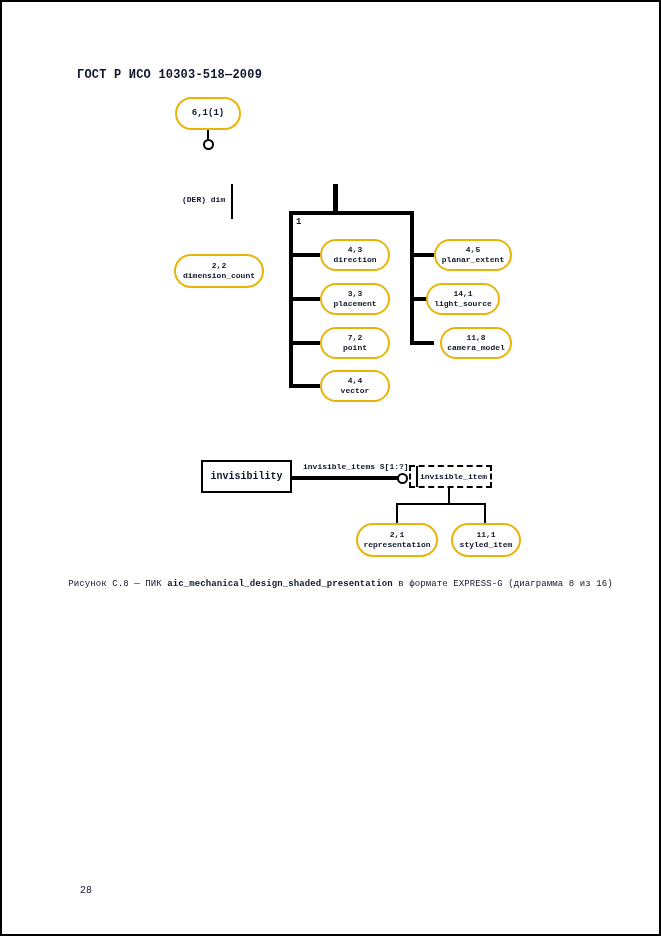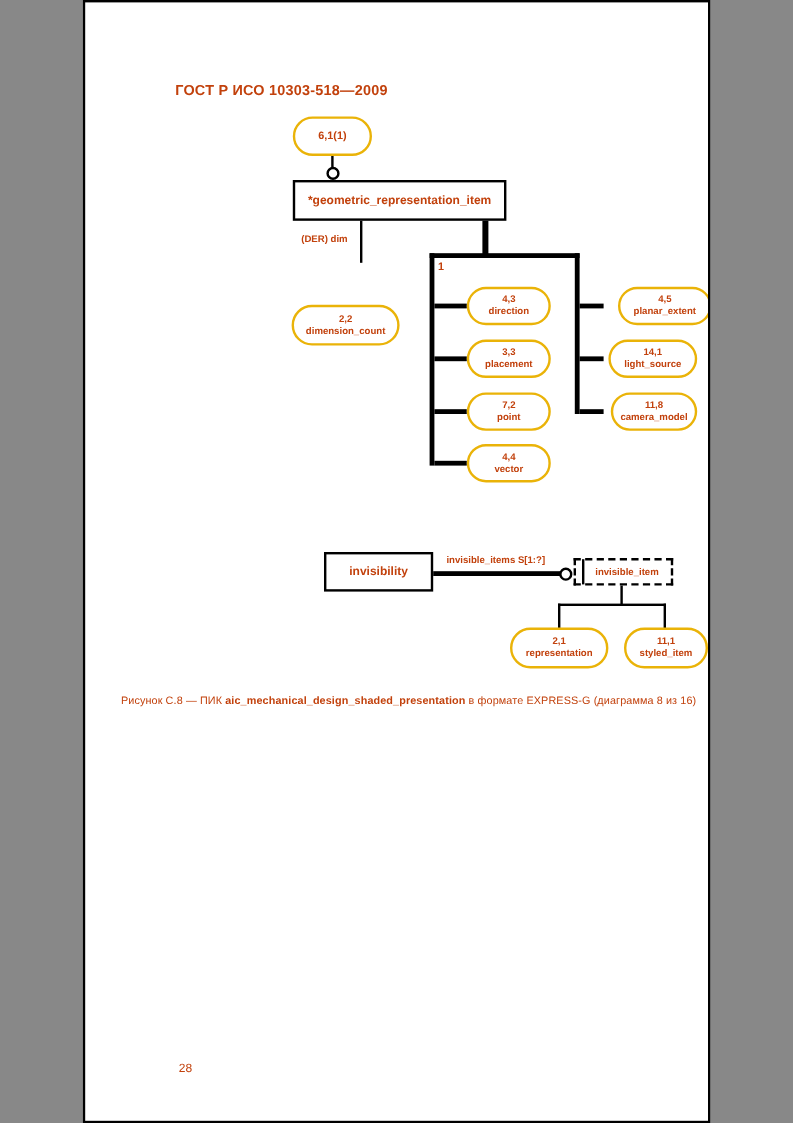--- a/index.html
+++ b/index.html
@@ -1,19 +1,19 @@
 <!DOCTYPE html>
 <html><head>
 <meta charset="utf-8">
 <style>
   html,body{margin:0;padding:0;background:#888;}
   .page{
-    position:relative;width:523px;height:936px;margin:0 auto;
+    position:relative;width:661px;height:936px;margin:0 auto;
     background:#fff;border:2px solid #000;box-sizing:border-box;
-    font-family:Liberation Sans, sans-serif;color:#c2410c;overflow:hidden;
+    font-family:Liberation Mono, monospace;color:#0f172a;overflow:hidden;
   }
   .abs{position:absolute;}
   .hdr{font-weight:bold;font-size:12px;letter-spacing:0.2px;}
   .ln{position:absolute;background:#000;}
   .oval{
     position:absolute;border:2px solid #eab308;border-radius:17px;background:#fff;
     display:flex;flex-direction:column;align-items:center;justify-content:center;
     font-weight:bold;font-size:8px;line-height:1.3;text-align:center;box-sizing:border-box;
   }
   .oval .big{font-size:9px;}
@@ -46,23 +46,20 @@
 <div class="page">
 
   <div class="abs hdr" style="left:75px;top:66px;">ГОСТ Р ИСО 10303-518—2009</div>
 
   <div class="oval" style="left:173px;top:95px;width:66px;height:33px;">
     <span class="big">6,1(1)</span>
   </div>
   <div class="ln" style="left:205px;top:128px;width:2px;height:11px;"></div>
   <div class="circ" style="left:201px;top:137px;"></div>
 
-  <div class="entity" style="left:173px;top:148px;width:178px;height:34px;font-size:10px;">
-    <span>*geometric_representation_item</span>
-  </div>
 
   <div class="ln" style="left:229px;top:182px;width:2px;height:35px;"></div>
   <div class="lbl" style="left:180px;top:193px;font-size:8px;">(DER) dim</div>
   <div class="oval" style="left:172px;top:216px;width:90px;height:34px;margin-top:36px;">
     <span>2,2</span>
     <span>dimension_count</span>
   </div>
 
   <div class="ln" style="left:331px;top:182px;width:5px;height:30px;"></div>
 
@@ -90,25 +87,25 @@
   </div>
   <div class="oval" style="left:318px;top:368px;width:70px;height:32px;">
     <span>4,4</span>
     <span>vector</span>
   </div>
 
   <div class="ln" style="left:412px;top:251px;width:20px;height:4px;"></div>
   <div class="ln" style="left:412px;top:295px;width:20px;height:4px;"></div>
   <div class="ln" style="left:412px;top:339px;width:20px;height:4px;"></div>
 
-  <div class="oval" style="left:444px;top:237px;width:78px;height:32px;align-items:center;">
+  <div class="oval" style="left:432px;top:237px;width:78px;height:32px;align-items:center;">
     <span>4,5</span>
     <span>planar_extent</span>
   </div>
-  <div class="oval" style="left:436px;top:281px;width:74px;height:32px;">
+  <div class="oval" style="left:424px;top:281px;width:74px;height:32px;">
     <span>14,1</span>
     <span>light_source</span>
   </div>
   <div class="oval" style="left:438px;top:325px;width:72px;height:32px;">
     <span>11,8</span>
     <span>camera_model</span>
   </div>
 
   <div class="entity" style="left:199px;top:458px;width:91px;height:33px;font-size:10px;border-width:2px;">
     <span>invisibility</span>

